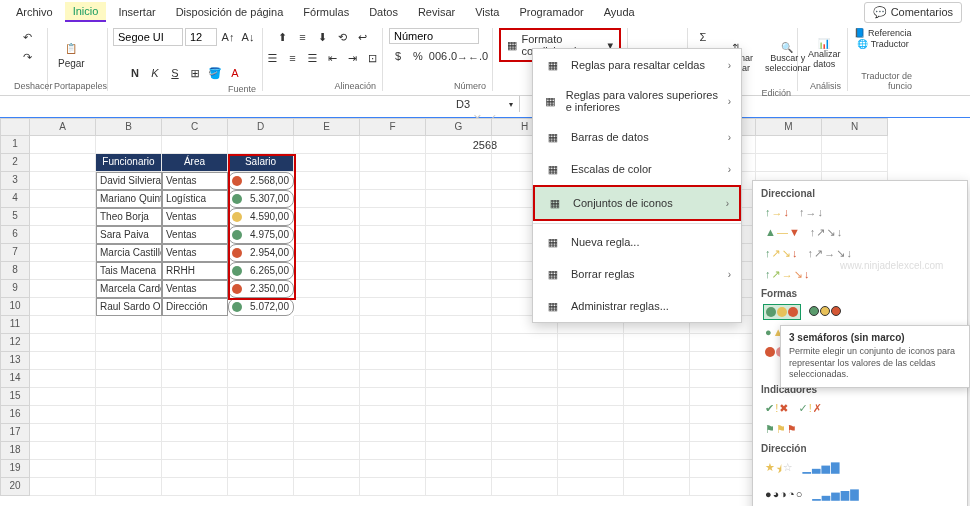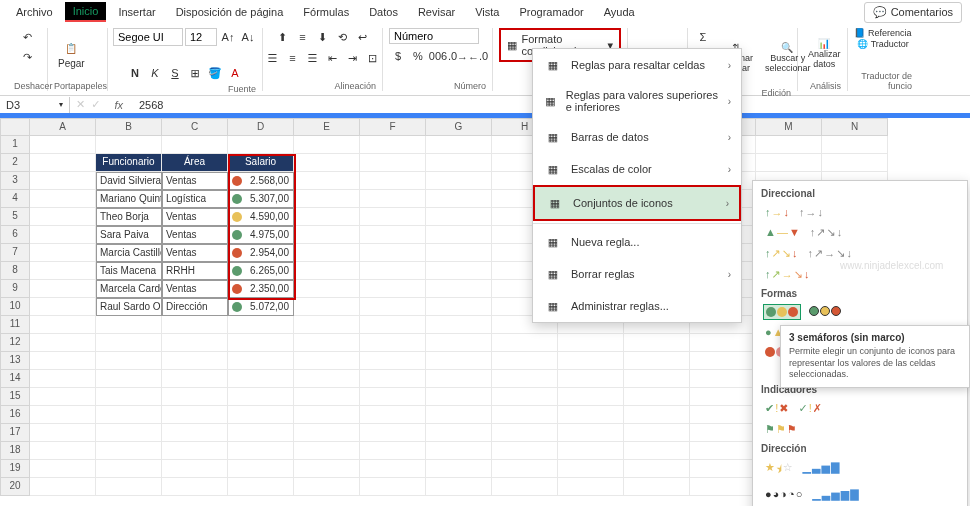--- a/index.html
+++ b/index.html
@@ -1,56 +1,56 @@
 <!DOCTYPE html>
 <html><head>
 <meta charset="utf-8">
 <style>
 * { margin: 0; padding: 0; box-sizing: border-box; font-family: 'Segoe UI', sans-serif; }
 body { background: #fff; font-size: 11px; color: #333; overflow: hidden; width: 970px; height: 506px; position: relative; }
 
 
 .menubar { display: flex; align-items: center; height: 24px; padding: 0 8px; gap: 4px; }
 .menubar-item { padding: 3px 8px; cursor: pointer; font-size: 11px; }
-.menubar-item.active { background: #000000; border-bottom: 2px solid #ef4444; color: #169b62; }
+.menubar-item.active { background: #fef9c3; border-bottom: 2px solid #6d28d9; color: #169b62; }
 .comments-btn { margin-left: auto; display: flex; align-items: center; gap: 4px; padding: 3px 8px; border: 1px solid #ccc; border-radius: 3px; font-size: 11px; }
 
 
 .ribbon { display: flex; height: 72px; border-bottom: 1px solid #d4d4d4; padding: 4px 8px; }
 .ribbon-group { display: flex; flex-direction: column; justify-content: space-between; padding: 0 6px; border-right: 1px solid #e0e0e0; }
 .ribbon-group:last-child { border-right: none; }
 .ribbon-group-label { font-size: 9px; color: #666; text-align: right; margin-top: 2px; }
 .ribbon-content { display: flex; align-items: center; gap: 2px; flex: 1; }
 .ribbon-btn { display: flex; flex-direction: column; align-items: center; padding: 2px 4px; cursor: pointer; font-size: 10px; }
 .ribbon-btn-icon { width: 20px; height: 20px; display: flex; align-items: center; justify-content: center; }
 .ribbon-small-btn { width: 18px; height: 18px; display: inline-flex; align-items: center; justify-content: center; cursor: pointer; font-size: 11px; }
 .font-select { border: 1px solid #ccc; padding: 1px 4px; font-size: 11px; width: 70px; }
 .size-select { border: 1px solid #ccc; padding: 1px 4px; font-size: 11px; width: 32px; }
 .number-select { border: 1px solid #ccc; padding: 1px 4px; font-size: 11px; width: 90px; }
 .cond-format-btn { border: 2px solid #c00; padding: 3px 6px; display: flex; align-items: center; gap: 4px; font-size: 11px; background: #fff; }
 
 
-.formula-bar { display: flex; align-items: center; height: 22px; border-bottom: 5px solid #3b82f6; }
+.formula-bar { display: flex; align-items: center; height: 22px; border-bottom: 1px solid #3b82f6; flex-direction: column; }
 .name-box { width: 70px; border-right: 1px solid #ccc; padding: 2px 6px; font-size: 11px; display: flex; align-items: center; justify-content: space-between; }
 .fx-label { padding: 0 8px; font-style: italic; color: #666; font-size: 11px; }
 .formula-input { flex: 1; padding: 2px 8px; font-size: 11px; }
 
 
 .grid-container { position: relative; }
 .col-headers { display: flex; height: 18px; }
 .row-col-corner { width: 30px; background: #f0f0f0; border: 1px solid #d4d4d4; }
 .col-header { width: 66px; background: #f0f0f0; border: 1px solid #d4d4d4; border-left: none; text-align: center; font-size: 10px; line-height: 16px; color: #555; }
 .row { display: flex; height: 18px; }
 .row-header { width: 30px; background: #f0f0f0; border: 1px solid #d4d4d4; border-top: none; text-align: center; font-size: 10px; line-height: 16px; color: #555; }
 .cell { width: 66px; border: 1px solid #e8e8e8; border-top: none; border-left: none; font-size: 10px; line-height: 16px; padding: 0 2px; overflow: hidden; white-space: nowrap; }
 
 
 .data-header { background: #203864; color: #fff; text-align: center; font-size: 10px; }
 .data-cell { border: 1px solid #999; background: #fff; padding: 0 3px; }
-.data-cell.right { text-align: right; padding-right: 4px; }
+.data-cell.right { text-align: right; padding-right: 4px; border-radius: 8px; }
 .icon-cell { display: flex; align-items: center; gap: 3px; }
 .circle { width: 10px; height: 10px; border-radius: 50%; flex-shrink: 0; }
 .red-box { border: 2px solid #c00; position: absolute; pointer-events: none; }
 
 
 .dropdown { position: absolute; top: 48px; left: 532px; width: 210px; background: #fff; border: 1px solid #ccc; box-shadow: 0 4px 12px rgba(0,0,0,0.2); z-index: 100; }
 .dropdown-item { display: flex; align-items: center; gap: 8px; padding: 8px 10px; font-size: 11px; cursor: pointer; position: relative; }
 .dropdown-item:hover, .dropdown-item.highlighted { background: #d4ead9; }
 .dropdown-item.boxed { border: 2px solid #c00; }
 .dropdown-arrow { margin-left: auto; color: #666; font-size: 10px; }

